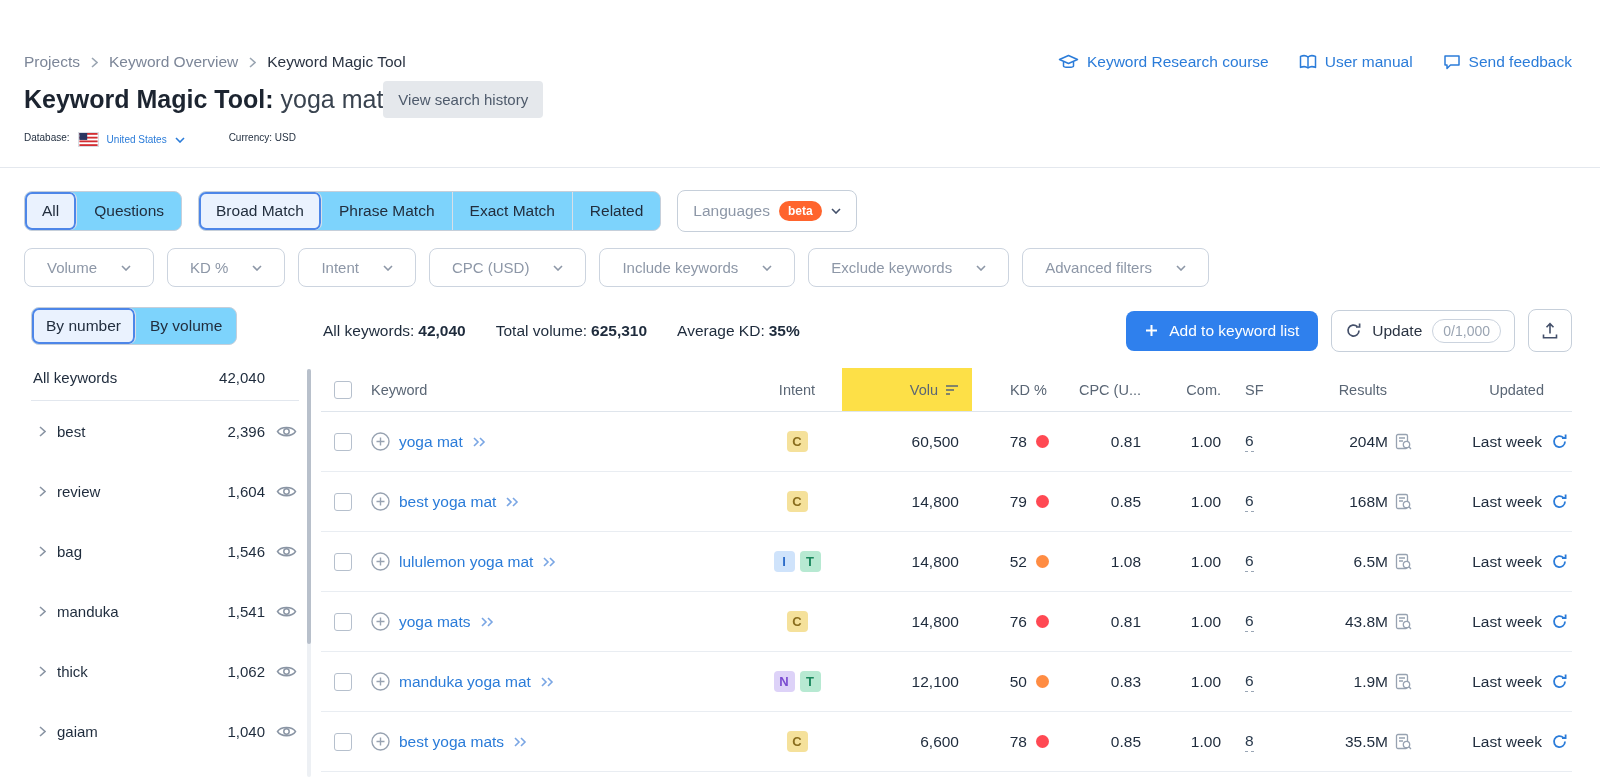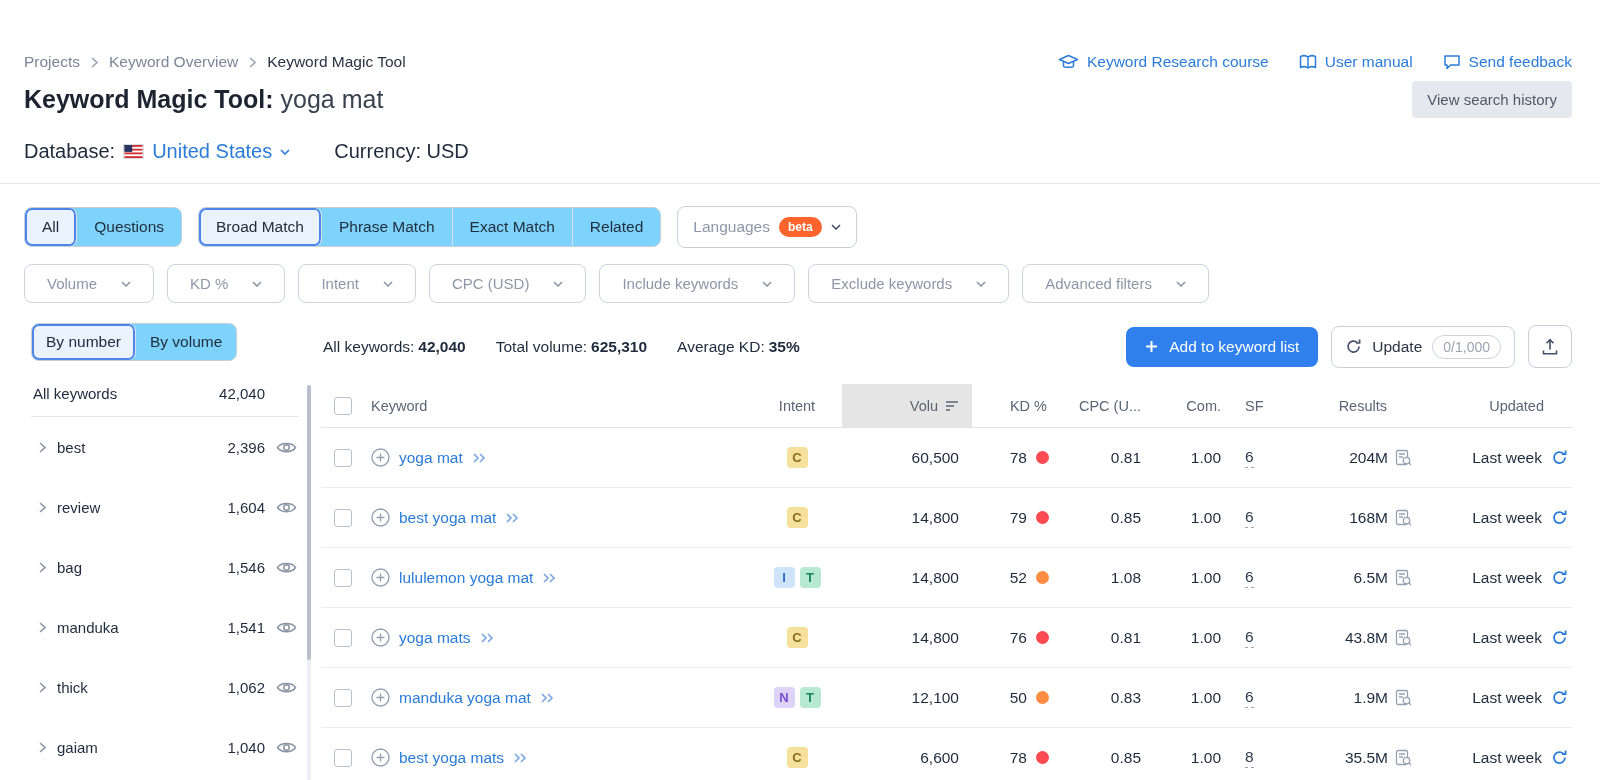--- a/index.html
+++ b/index.html
@@ -6,27 +6,27 @@
   html,body { width:1600px; height:780px; overflow:hidden; background:#fff;
     font-family:"Liberation Sans", sans-serif; color:#1e2b3c; }
 
   .topbar { display:flex; justify-content:space-between; align-items:center; padding:17px 28px 8px 24px;margin-top:36px; }
   .breadcrumb { display:flex; align-items:center; gap:11px; font-size:15.5px; color:#7c8698; }
   .breadcrumb .crumb { cursor:pointer; }
   .breadcrumb .crumb.current { color:#2a3342; cursor:default; }
   .top-links { display:flex; align-items:center; gap:30px; }
   .top-link { display:flex; align-items:center; gap:8px; color:#2b7cd9; font-size:15.5px; cursor:pointer; }
 
-  .title-row { display:flex; justify-content:space-between; align-items:center; padding:2px 28px 10px 24px; }
+  .title-row { display:flex; justify-content:flex-start; align-items:center; padding:2px 28px 10px 24px; }
   h1 { font-size:25px; font-weight:bold; color:#1c2430; }
   h1 .query { font-weight:normal; color:#39434f; }
   .view-history { background:#e5e8ec; border:none; border-radius:4px; padding:10px 15px;
     font-size:15px; color:#4e5a6b; cursor:pointer; font-family:inherit; }
 
-  .db-row { display:flex; align-items:center; gap:8px; padding:4px 24px 20px 24px; font-size:20px;margin-top:8px; }
+  .db-row { display:flex; align-items:flex-start; gap:8px; padding:4px 24px 20px 24px; font-size:10px; }
   .db-label { color:#1e2b3c; }
   .db-value { color:#2b7cd9; display:flex; align-items:center; gap:8px; cursor:pointer; }
   .flag { border:1px solid #d8dde4; }
   .currency { margin-left:36px; }
   .divider { border-bottom:1px solid #e4e8ee; }
 
   .tabs-row { display:flex; align-items:center; gap:16px; padding:22px 24px 0 24px; }
   .seg-group { display:flex; border:1px solid #c6cfda; border-radius:8px; background:#7dd3fc; }
   .seg { padding:10px 17px; font-size:15.5px; color:#222e3e; cursor:pointer; border-right:1px solid #d9dfe7; white-space:nowrap; }
   .seg:last-child { border-right:none; }
@@ -69,21 +69,21 @@
     display:flex; align-items:center; justify-content:center; cursor:pointer; }
 
   .ktable { width:100%; }
   .thead, .trow { display:grid;
     grid-template-columns:44px minmax(0,1fr) 90px 130px 85px 100px 80px 58px 125px 152px; }
   .thead { border-bottom:1px solid #dfe5ec; color:#5a6675; font-size:14.5px; height:44px; align-items:stretch; }
   .hcell { display:flex; align-items:center; }
   .h-check, .c-check { justify-content:center; display:flex; align-items:center; }
   .h-keyword { padding-left:6px; }
   .h-intent { justify-content:center; }
-  .h-vol { background:#e5e5e5; justify-content:flex-end; padding-right:13px; gap:7px; }
+  .h-vol { background:#fde047; justify-content:flex-end; padding-right:13px; gap:7px; }
   .h-kd { justify-content:flex-end; padding-right:10px; }
   .h-cpc { justify-content:flex-end; padding-right:16px; }
   .h-com { justify-content:flex-end; padding-right:16px; }
   .h-sf { padding-left:8px; }
   .h-res { justify-content:flex-end; padding-right:33px; }
   .h-upd { justify-content:flex-end; padding-right:28px; }
 
   .trow { height:60px; align-items:center; border-bottom:1px solid #e9edf2; font-size:15.5px; }
   .cell { display:flex; align-items:center; }
   .checkbox { width:18px; height:18px; border:1.5px solid #b6c0cd; border-radius:3px; background:#fff; cursor:pointer; }

